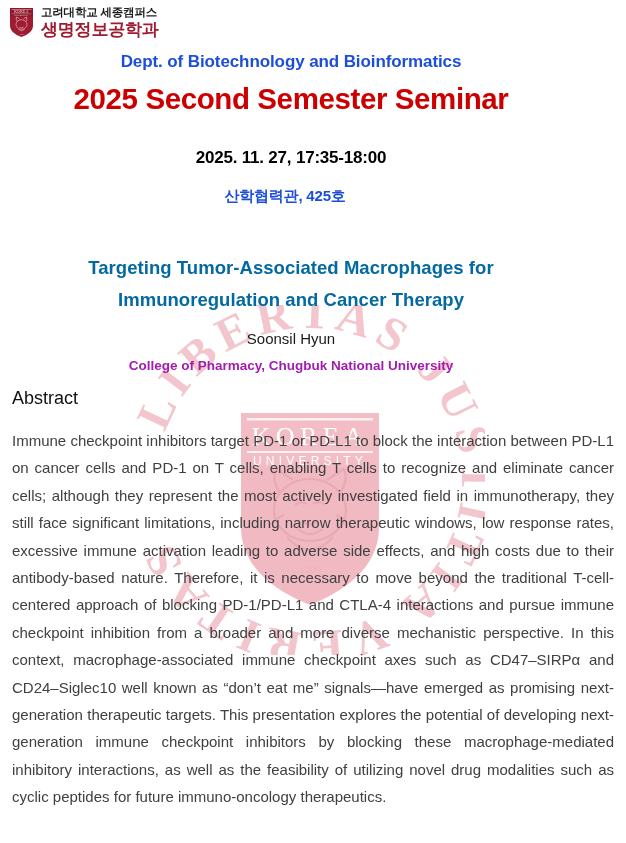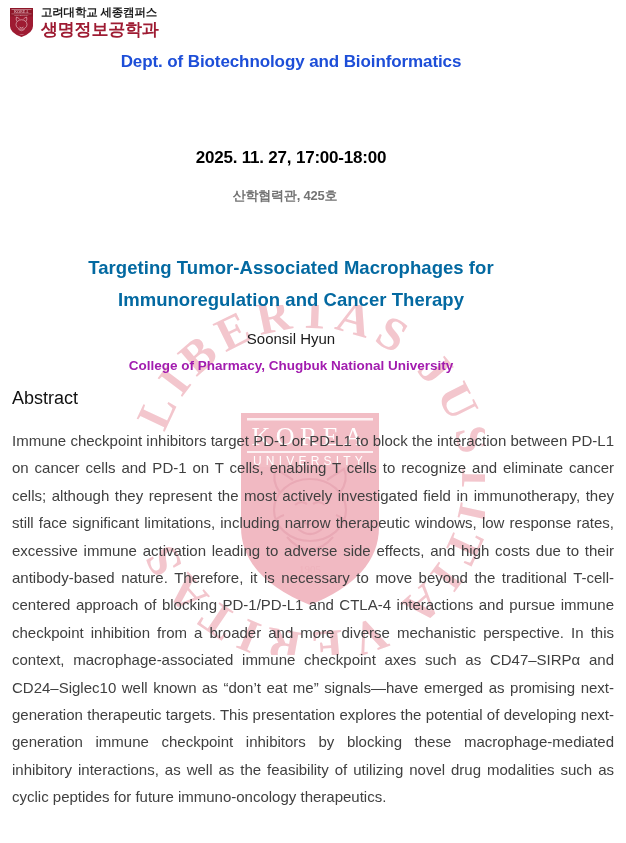--- a/index.html
+++ b/index.html
@@ -91,23 +91,23 @@
     font-size: 17px;
     font-weight: bold;
     color: #000;
     letter-spacing: -0.2px;
   }
   .venue-line {
     position: absolute;
     left: 0; right: 12px;
     top: 187px;
     text-align: center;
-    font-size: 13px;
-    font-weight: bold;
-    color: #737373;
+    font-size: 15px;
+    font-weight: bold;
+    color: #1d4ed8;
     letter-spacing: -0.2px;
   }
 
   
   .talk-title {
     position: absolute;
     left: 60px;
     right: 60px;
     top: 252px;
     text-align: center;
@@ -213,21 +213,22 @@
       </g>
       <text x="25" y="55" text-anchor="middle" font-family="Liberation Serif, serif" font-size="4" fill="#e9ccd2">1905</text>
     </svg>
     <div class="lh-text">
       <div class="lh-line1">고려대학교 세종캠퍼스</div>
       <div class="lh-line2">생명정보공학과</div>
     </div>
   </div>
 
   <div class="dept-line">Dept. of Biotechnology and Bioinformatics</div>
-  <div class="datetime-line">2025. 11. 27, 17:00-18:00</div>
+  <div class="main-title">2025 Second Semester Seminar</div>
+  <div class="datetime-line">2025. 11. 27, 17:35-18:00</div>
   <div class="venue-line">산학협력관, 425호</div>
 
   <div class="talk-title">Targeting Tumor-Associated Macrophages for Immunoregulation and Cancer Therapy</div>
 
   <div class="speaker-name">Soonsil Hyun</div>
   <div class="speaker-affil">College of Pharmacy, Chugbuk National University</div>
 
   <div class="abstract-label">Abstract</div>
   <div class="abstract-body">Immune checkpoint inhibitors target PD-1 or PD-L1 to block the interaction between PD-L1 on cancer cells and PD-1 on T cells, enabling T cells to recognize and eliminate cancer cells; although they represent the most actively investigated field in immunotherapy, they still face significant limitations, including narrow therapeutic windows, low response rates, excessive immune activation leading to adverse side effects, and high costs due to their antibody-based nature. Therefore, it is necessary to move beyond the traditional T-cell-centered approach of blocking PD-1/PD-L1 and CTLA-4 interactions and pursue immune checkpoint inhibition from a broader and more diverse mechanistic perspective. In this context, macrophage-associated immune checkpoint axes such as CD47–SIRPα and CD24–Siglec10 well known as “don’t eat me” signals—have emerged as promising next-generation therapeutic targets. This presentation explores the potential of developing next-generation immune checkpoint inhibitors by blocking these macrophage-mediated inhibitory interactions, as well as the feasibility of utilizing novel drug modalities such as cyclic peptides for future immuno-oncology therapeutics.</div>
 

